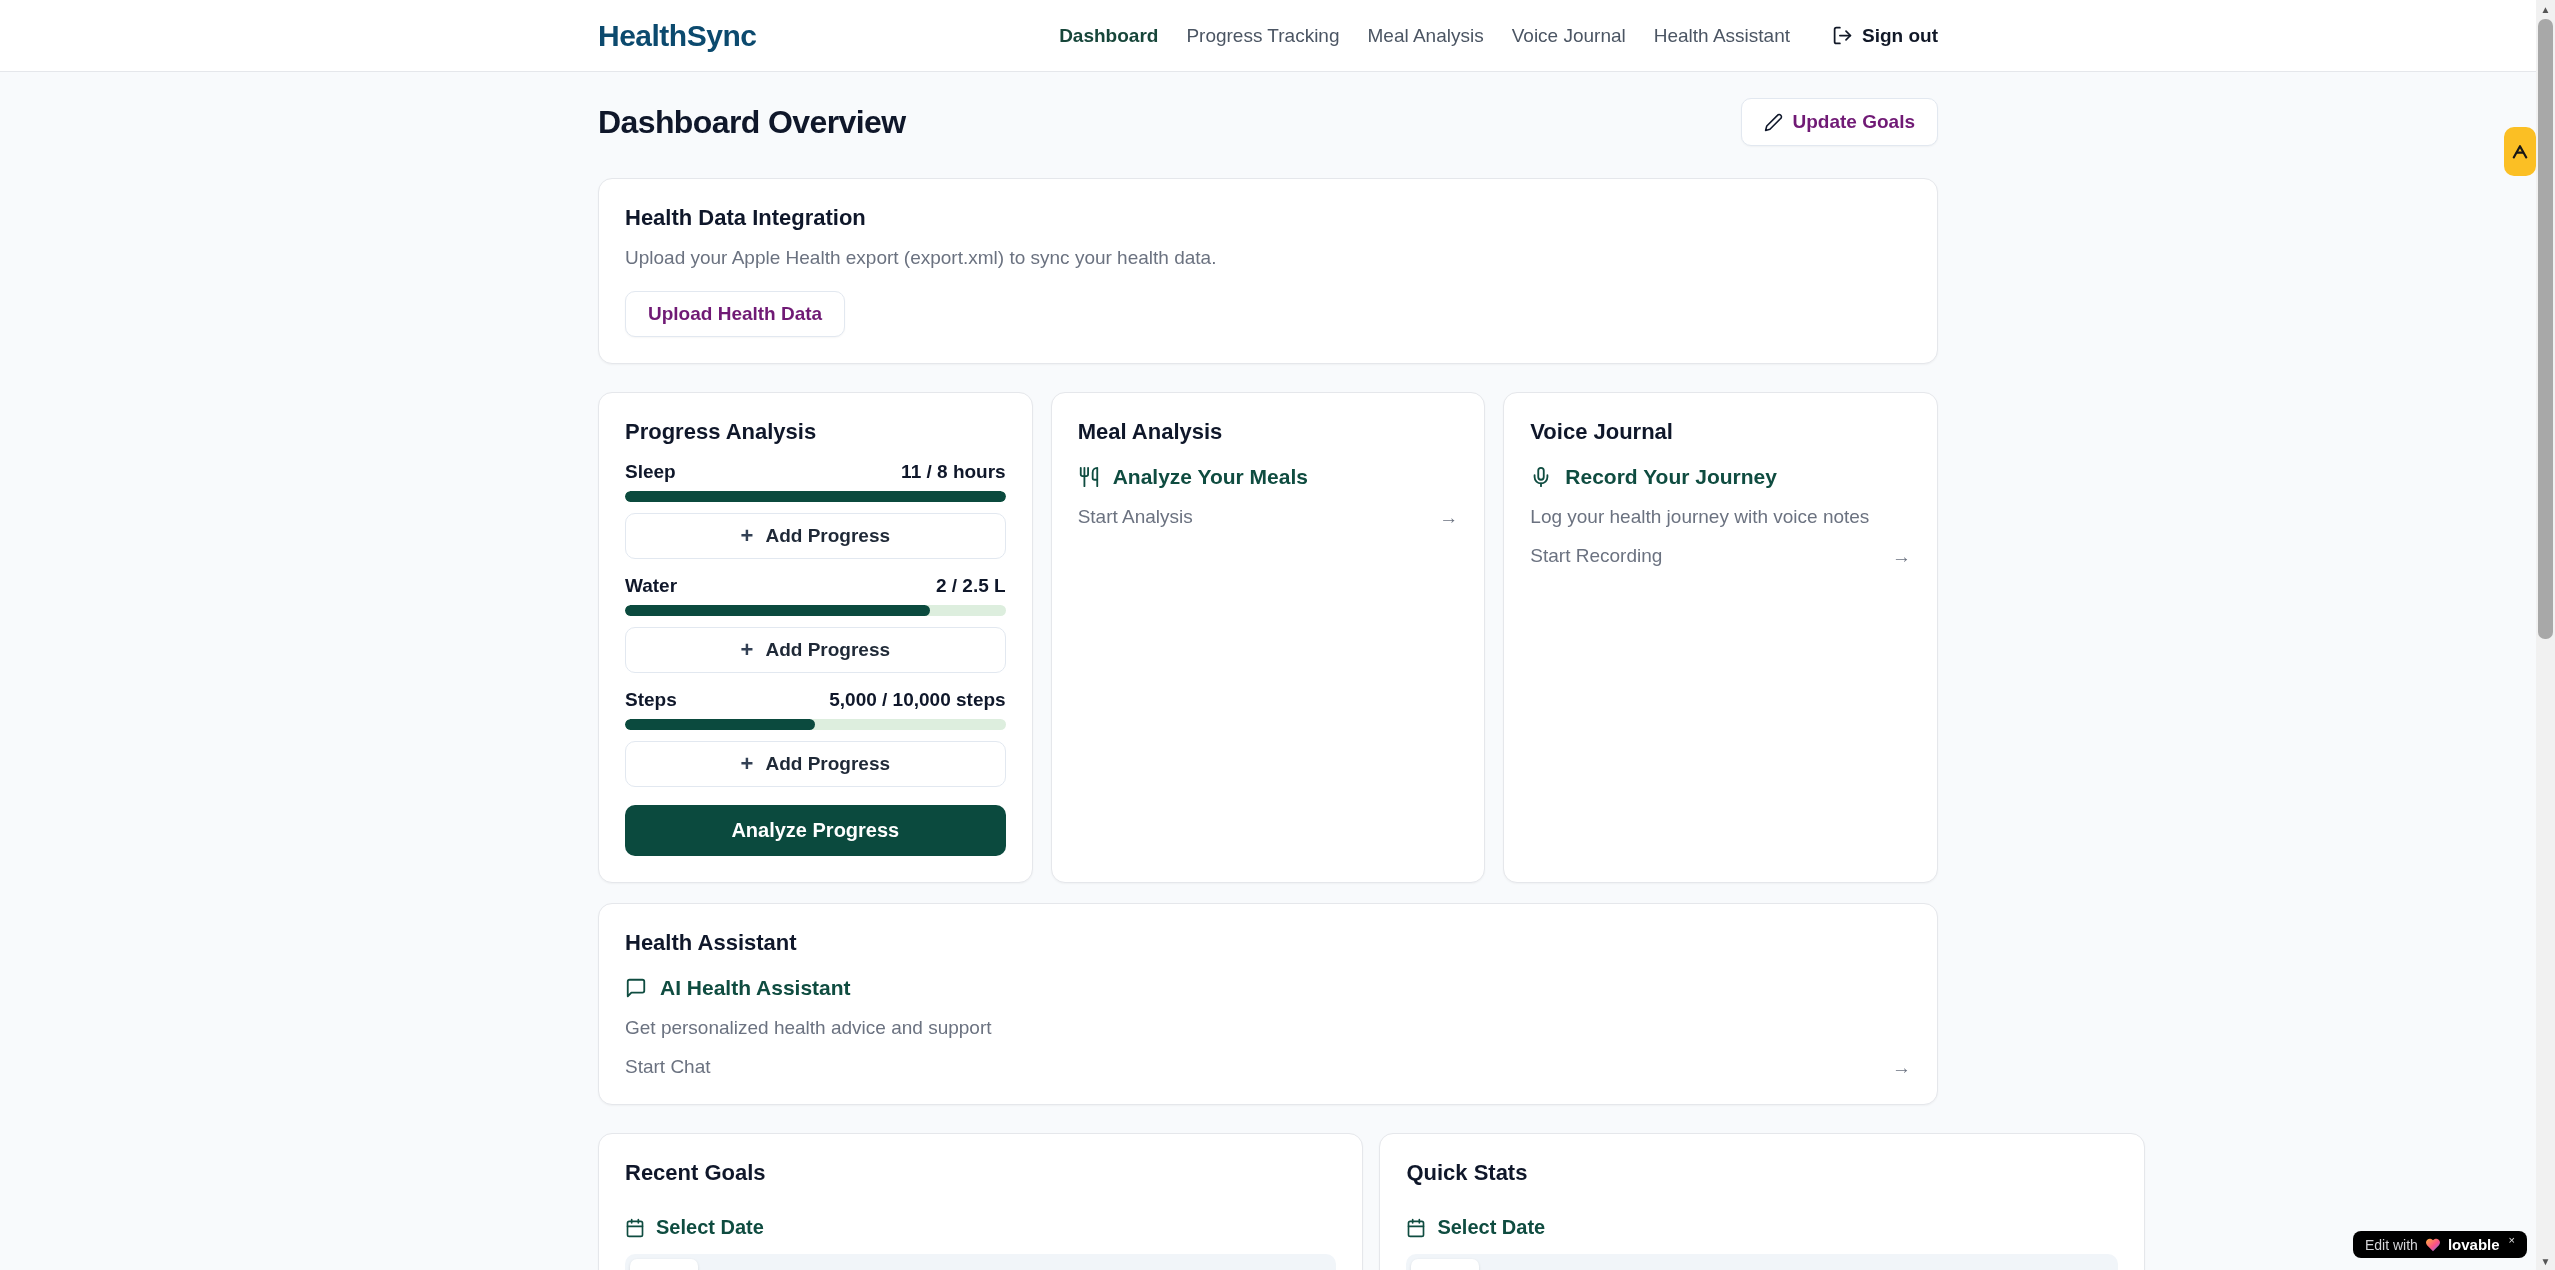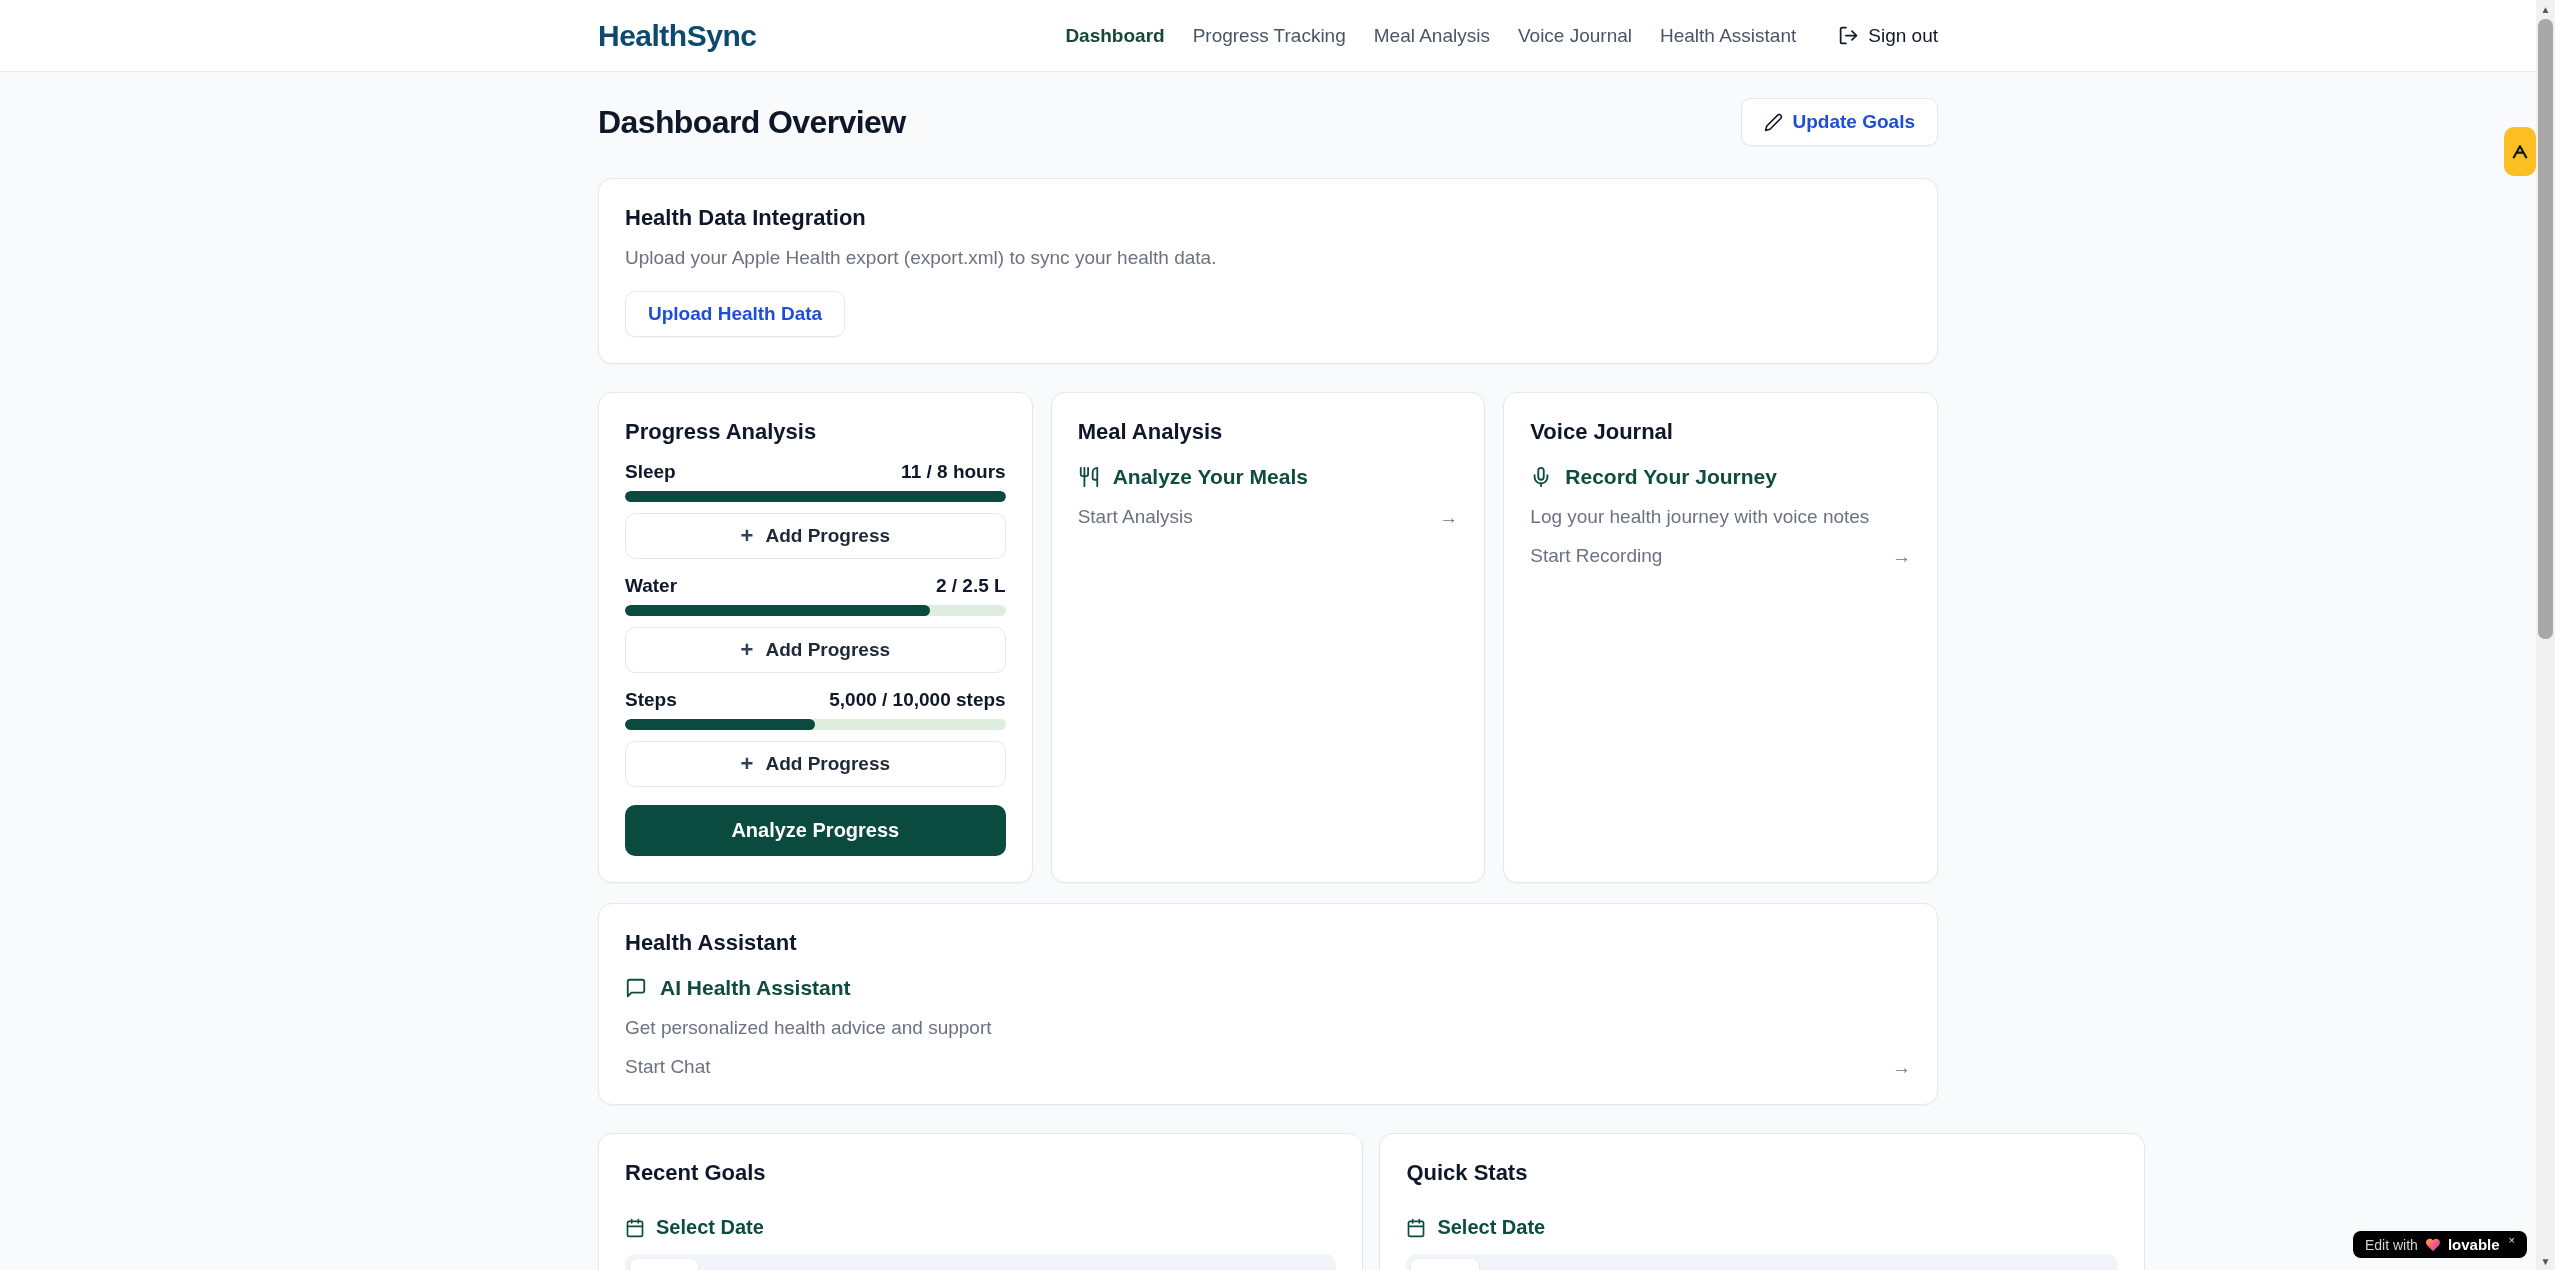--- a/index.html
+++ b/index.html
@@ -11,31 +11,31 @@
   .viewport { width:2536px; height:1270px; overflow:hidden; }
 
   
   .header { background:#ffffff; border-bottom:1px solid #e5e7eb; height:72px; }
   .header-inner { width:1340px; margin:0 auto; height:100%; display:flex; align-items:center; justify-content:space-between; }
   .logo { font-size:30px; font-weight:800; color:#0c4a6e; letter-spacing:-0.5px; cursor:pointer; }
   .nav { display:flex; align-items:center; gap:28px; }
   .nav-link { font-size:19px; color:#4b5563; cursor:pointer; background:none; border:none; font-family:inherit; }
   .nav-link.active { color:#17463a; font-weight:700; }
   .signout { display:flex; align-items:center; gap:9px; margin-left:14px; cursor:pointer; background:none; border:none; font-family:inherit; }
-  .signout span { font-size:19px; font-weight:400; color:#111827; }
+  .signout span { font-size:19px; font-weight:700; color:#111827; }
   .icon { display:inline-flex; align-items:center; justify-content:center; }
 
   
   .container { width:1340px; margin:0 auto; padding-top:26px; }
   .title-row { display:flex; align-items:center; justify-content:space-between; margin-bottom:32px; }
   .page-title { font-size:32px; font-weight:800; letter-spacing:-0.6px; }
   .btn-outline {
     display:inline-flex; align-items:center; gap:10px; background:#fff;
     border:1px solid #e2e8f0; border-radius:10px; height:48px; padding:0 22px;
-    font-size:19px; font-weight:600; color:#1d4ed8; font-family:inherit; cursor:pointer;
+    font-size:19px; font-weight:600; color:#701a75; font-family:inherit; cursor:pointer;
     box-shadow:0 1px 2px rgba(0,0,0,.04);
   }
   .card {
     background:#fff; border:1px solid #e5e7eb; border-radius:14px;
     box-shadow:0 1px 2px rgba(0,0,0,.04); padding:26px;
   }
   .card-title { font-size:22px; font-weight:700; }
   .muted { color:#6b7280; }
 
   .integration-card { margin-bottom:28px; }

